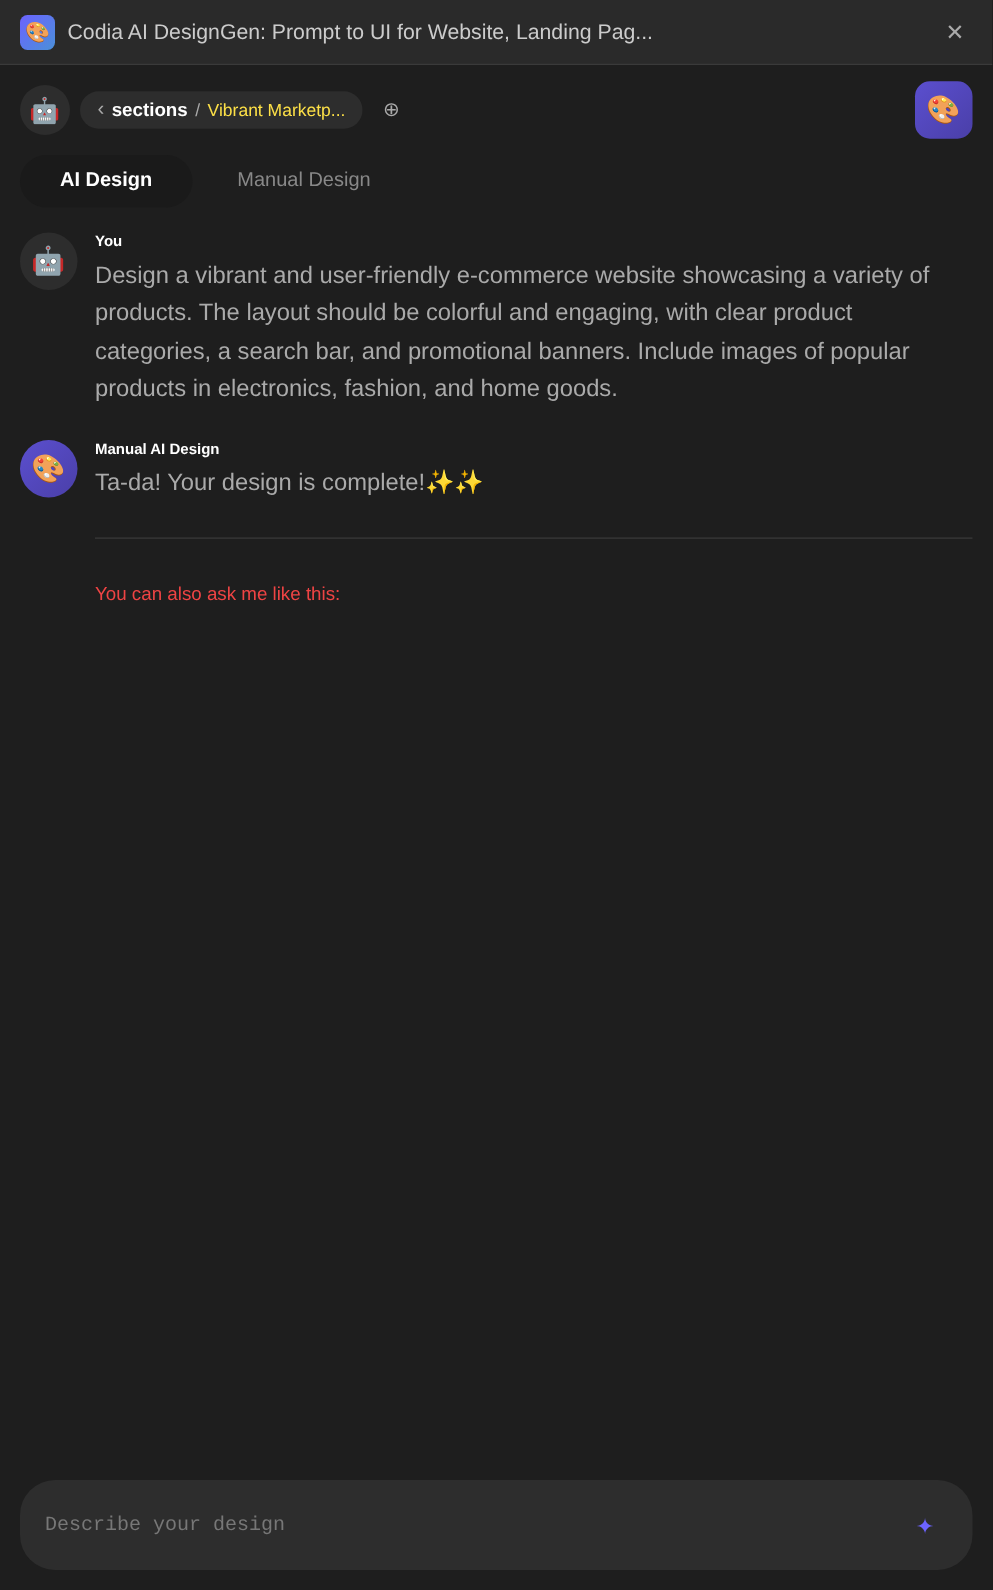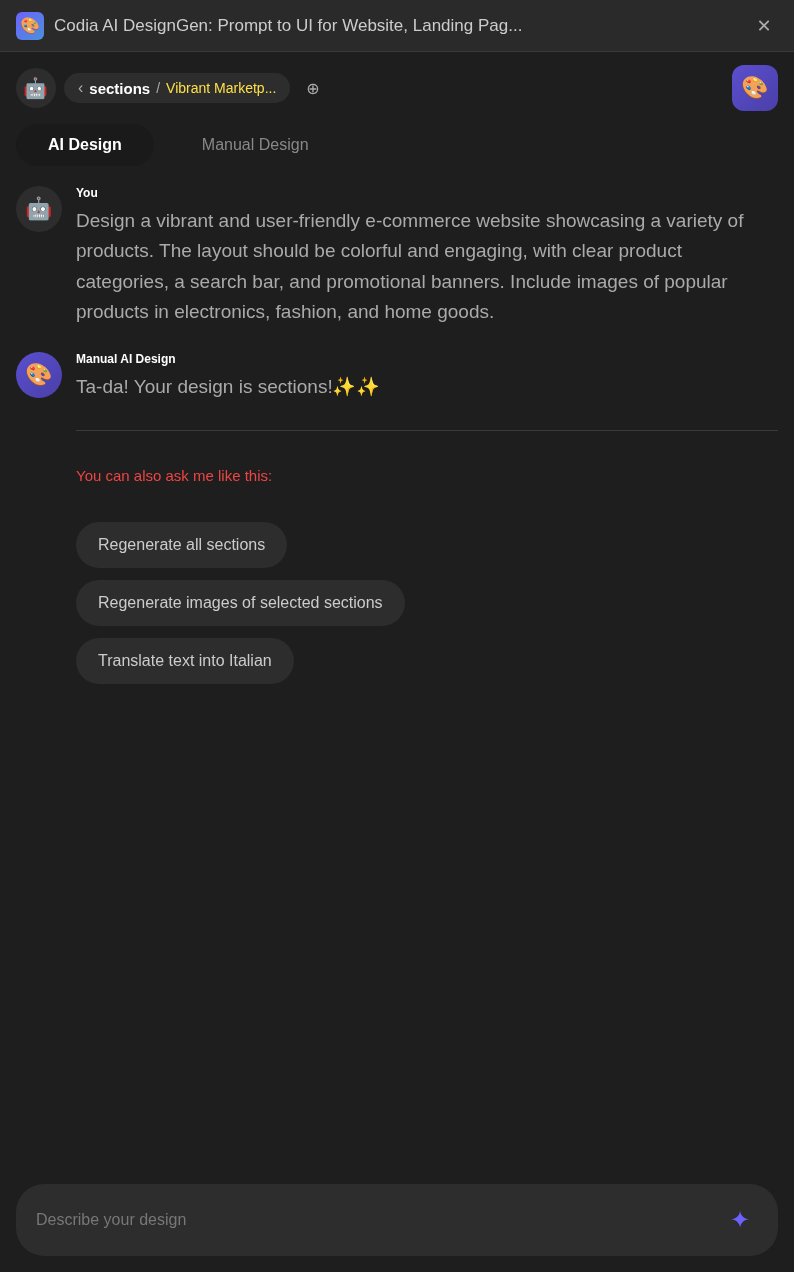--- a/index.html
+++ b/index.html
@@ -140,21 +140,21 @@
       align-items: center;
       justify-content: center;
       font-size: 20px;
     }
 
     
     .tab-bar {
       display: flex;
       align-items: center;
       padding: 0 16px;
-      gap: 16px;
+      gap: 4px;
       margin-bottom: 20px;
     }
 
     .tab-ai {
       background-color: #1a1a1a;
       border-radius: 24px;
       padding: 12px 32px;
       font-size: 16px;
       font-weight: 700;
       color: #ffffff;
@@ -262,20 +262,21 @@
     }
 
     
     .input-bar {
       position: absolute;
       bottom: 0;
       left: 0;
       right: 0;
       padding: 16px;
       background-color: #1e1e1e;
+      font-family: Liberation Mono, monospace;
     }
 
     .input-inner {
       display: flex;
       align-items: center;
       justify-content: space-between;
       background-color: #2d2d2d;
       border-radius: 28px;
       padding: 18px 20px;
     }
@@ -344,33 +345,28 @@
       <div class="message-text">Design a vibrant and user-friendly e-commerce website showcasing a variety of products. The layout should be colorful and engaging, with clear product categories, a search bar, and promotional banners. Include images of popular products in electronics, fashion, and home goods.</div>
     </div>
   </div>
 
   <div class="message">
     <div class="message-avatar ai-avatar-bg">
       <span style="font-size:22px;">🎨</span>
     </div>
     <div class="message-content">
       <div class="message-name">Manual AI Design</div>
-      <div class="message-text">Ta-da! Your design is sections!✨✨</div>
+      <div class="message-text">Ta-da! Your design is complete!✨✨</div>
     </div>
   </div>
 
   <div class="divider"></div>
 
   <div class="suggestion-header">You can also ask me like this:</div>
 
-  <div class="suggestions">
-    <button class="suggestion-btn">Regenerate all sections</button>
-    <button class="suggestion-btn">Regenerate images of selected sections</button>
-    <button class="suggestion-btn">Translate text into Italian</button>
-  </div>
 
 </div>
 
 <div class="input-bar">
   <div class="input-inner">
     <span class="input-placeholder">Describe your design</span>
     <div class="input-sparkle">
       <span style="color:#6c63ff; font-size:24px;">✦</span>
     </div>
   </div>

